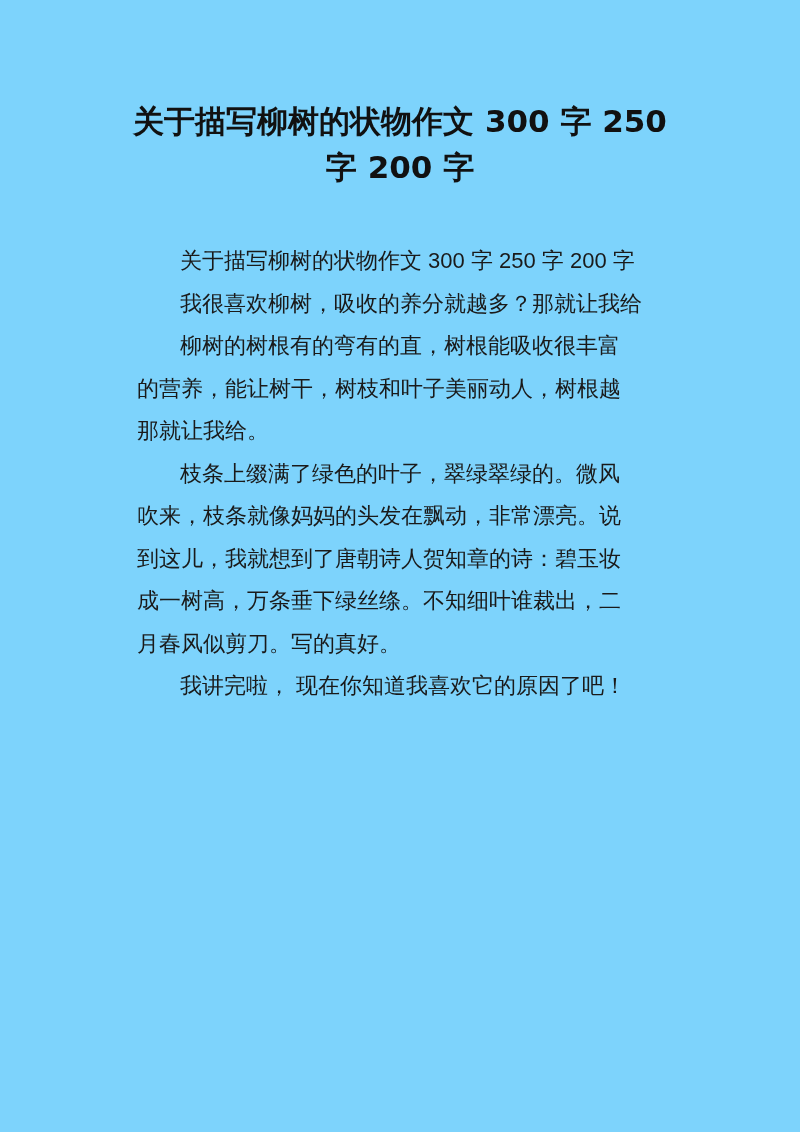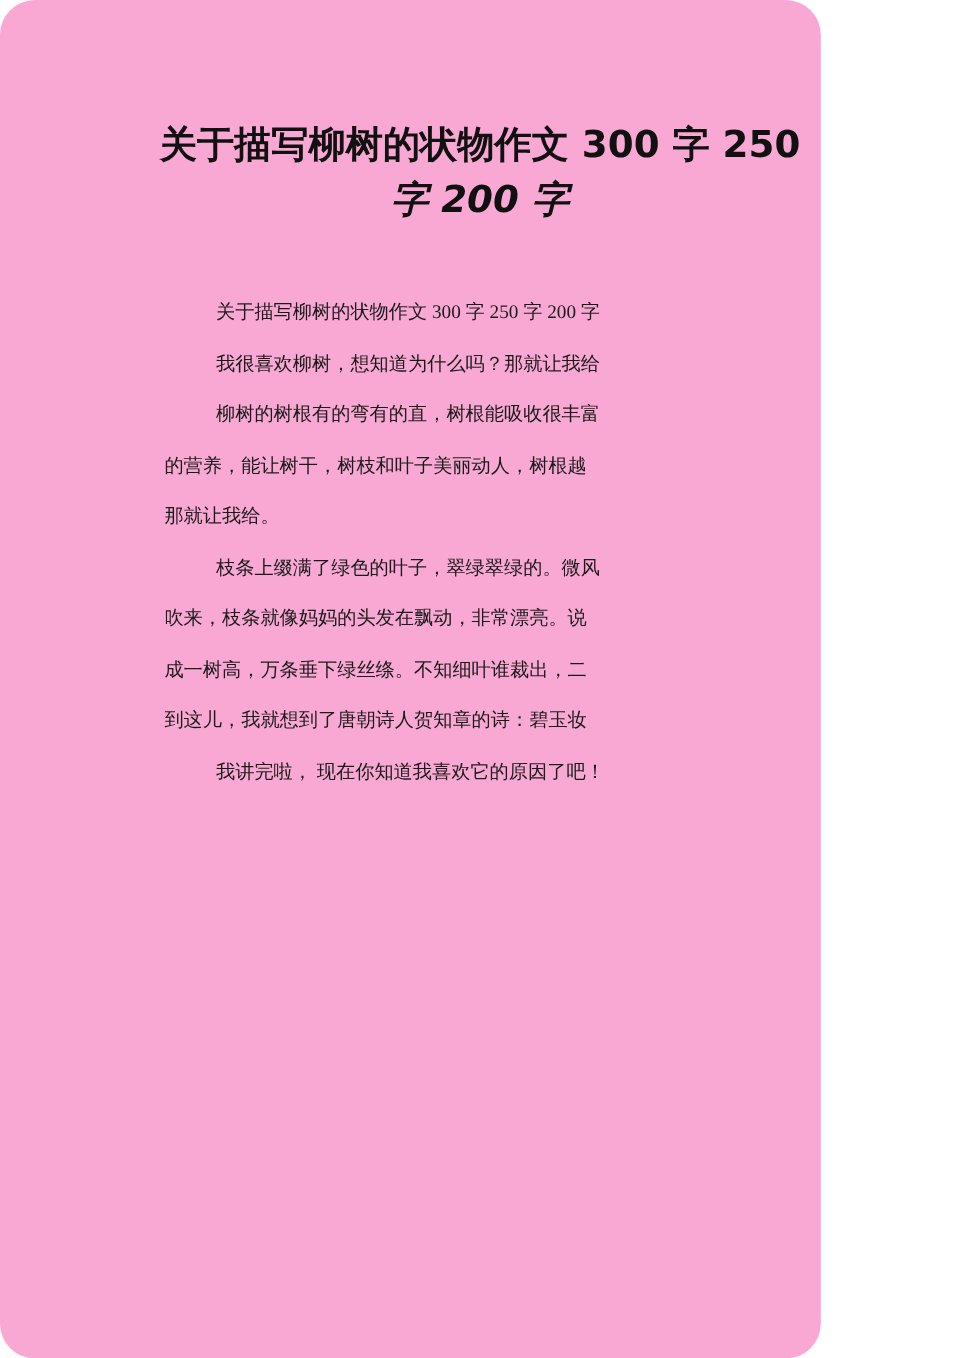--- a/index.html
+++ b/index.html
@@ -10,24 +10,23 @@
     body {
       width: 800px;
       height: 1132px;
       position: relative;
       overflow: hidden;
       color: #111111;
     }
     .page {
       position: absolute;
       left: 0; top: 0;
-      width: 684px;
+      width: 800px;
       height: 1132px;
-      background: #f9a8d4;
-      border-radius: 29px;
+      background: #7dd3fc;
     }
     .title {
       position: absolute;
       left: 100px;
       top: 98px;
       width: 600px;
       text-align: center;
       font-family: "DejaVu Sans", "Liberation Sans", sans-serif;
       font-weight: bold;
       font-size: 31px;
@@ -37,48 +36,49 @@
     }
     .title .line {
       display: block;
       white-space: nowrap;
     }
     .body {
       position: absolute;
       left: 137px;
       top: 240px;
       width: 540px;
-      font-family: Liberation Serif, serif;
-      font-size: 16px;
+      font-family: Liberation Sans, sans-serif;
+      font-size: 22px;
       color: #1a1a1a;
     }
     .line {
       display: block;
       white-space: nowrap;
       height: 42.5px;
       line-height: 42.5px;
     }
     .indent {
       padding-left: 43px;
     }
   </style>
 </head>
 <body>
 
 <div class="page">
   <h1 class="title" style="margin:0;">
     <span class="line" style="height:46px;line-height:46px;">关于描写柳树的状物作文 300 字 250</span>
-    <span class="line" style="height:46px;line-height:46px;font-style:italic;">字 200 字</span>
+    <span class="line" style="height:46px;line-height:46px;">字 200 字</span>
   </h1>
 
   <div class="body">
     <span class="line indent">关于描写柳树的状物作文 300 字 250 字 200 字</span>
-    <span class="line indent">我很喜欢柳树，想知道为什么吗？那就让我给</span>
+    <span class="line indent">我很喜欢柳树，吸收的养分就越多？那就让我给</span>
     <span class="line indent">柳树的树根有的弯有的直，树根能吸收很丰富</span>
     <span class="line">的营养，能让树干，树枝和叶子美丽动人，树根越</span>
     <span class="line">那就让我给。</span>
     <span class="line indent">枝条上缀满了绿色的叶子，翠绿翠绿的。微风</span>
     <span class="line">吹来，枝条就像妈妈的头发在飘动，非常漂亮。说</span>
+    <span class="line">到这儿，我就想到了唐朝诗人贺知章的诗：碧玉妆</span>
     <span class="line">成一树高，万条垂下绿丝绦。不知细叶谁裁出，二</span>
-    <span class="line">到这儿，我就想到了唐朝诗人贺知章的诗：碧玉妆</span>
+    <span class="line">月春风似剪刀。写的真好。</span>
     <span class="line indent">我讲完啦，  现在你知道我喜欢它的原因了吧！</span>
   </div>
 </div>
 
 </body></html>

